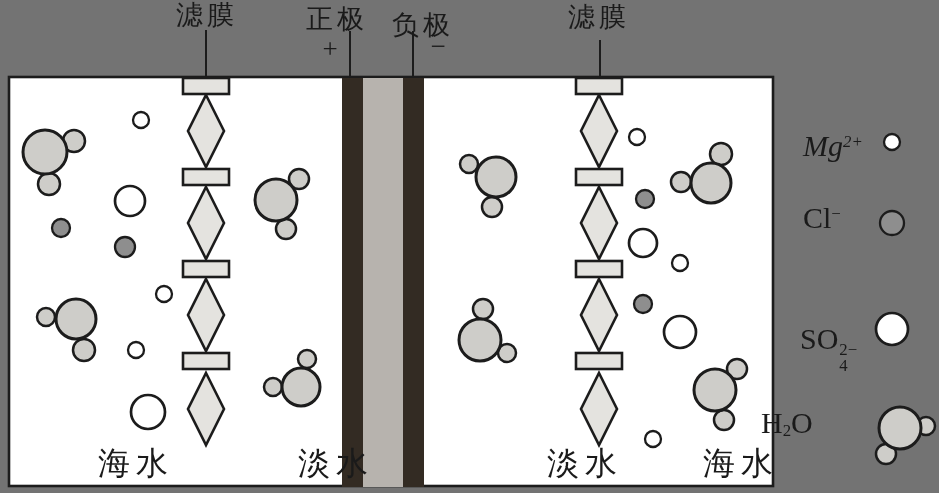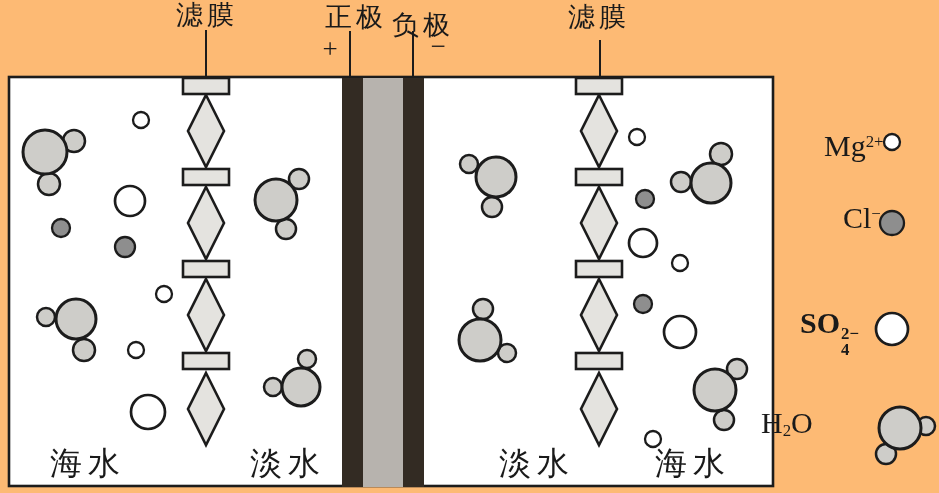--- a/index.html
+++ b/index.html
@@ -1,23 +1,23 @@
 <!DOCTYPE html>
 <html><head>
 <meta charset="utf-8">
 <style>
   html,body{margin:0;padding:0;background:#ffffff;}
-  .stage{position:relative;width:939px;height:493px;background:#fdba74;overflow:hidden;
+  .stage{position:relative;width:939px;height:493px;background:#737373;overflow:hidden;
          font-family:"Liberation Serif","DejaVu Serif",serif;color:#1a1a1a;}
   .stage svg{position:absolute;left:0;top:0;}
   .lbl{position:absolute;white-space:nowrap;line-height:1;}
   .centered{transform:translateX(-50%);}
   .toplabel{font-size:27px;letter-spacing:4px;}
   .sign{font-size:27px;}
-  .chamberlabel{font-size:32px;letter-spacing:6px;}
+  .chamberlabel{font-size:32px;letter-spacing:6px;margin-left:48px;}
   .legend-label{font-size:30px;}
   .sp{font-size:0.56em;vertical-align:0.55em;letter-spacing:0;}
   .sb{font-size:0.56em;vertical-align:-0.2em;letter-spacing:0;}
   .stack{display:inline-flex;flex-direction:column;align-items:flex-start;
          font-size:0.56em;line-height:0.95;vertical-align:-0.35em;margin-left:1px;}
 </style>
 </head>
 <body>
 
 <div class="stage">
@@ -154,30 +154,30 @@
         <g>
           <circle cx="926" cy="426" r="9" fill="#cecdc9" stroke="#1c1c1c" stroke-width="2.5"></circle>
           <circle cx="886" cy="454" r="10" fill="#cecdc9" stroke="#1c1c1c" stroke-width="2.5"></circle>
           <circle cx="900" cy="428" r="21" fill="#cecdc9" stroke="#1c1c1c" stroke-width="3"></circle>
         </g>
       </g>
   </svg>
 
   <div class="lbl toplabel centered" style="left:207px;top:2px;">滤膜</div>
   <div class="lbl toplabel centered" style="left:599px;top:4px;">滤膜</div>
-  <div class="lbl toplabel centered" style="left:356px;top:6px;font-family:Liberation Mono, monospace;">正极</div>
+  <div class="lbl toplabel centered" style="left:337px;top:6px;">正极</div>
   <div class="lbl toplabel centered" style="left:423px;top:12px;">负极</div>
   <div class="lbl sign centered" style="left:330px;top:36px;">+</div>
   <div class="lbl sign centered" style="left:438px;top:33px;">−</div>
 
   <div class="lbl chamberlabel centered" style="left:88px;top:447px;">海水</div>
   <div class="lbl chamberlabel centered" style="left:288px;top:447px;">淡水</div>
   <div class="lbl chamberlabel centered" style="left:537px;top:447px;">淡水</div>
   <div class="lbl chamberlabel centered" style="left:693px;top:447px;">海水</div>
 
-  <div class="lbl legend-label" style="left:824px;top:131px;"><span>Mg</span><span class="sp">2+</span></div>
-  <div class="lbl legend-label" style="left:803px;top:203px;margin-left:40px;"><span>Cl</span><span class="sp">−</span></div>
-  <div class="lbl legend-label" style="left:800px;top:308px;font-weight:bold;"><span>SO</span><span class="stack">
+  <div class="lbl legend-label" style="left:803px;top:131px;font-style:italic;"><span>Mg</span><span class="sp">2+</span></div>
+  <div class="lbl legend-label" style="left:803px;top:203px;"><span>Cl</span><span class="sp">−</span></div>
+  <div class="lbl legend-label" style="left:800px;top:324px;"><span>SO</span><span class="stack">
         <span>2−</span>
         <span>4</span>
       </span></div>
   <div class="lbl legend-label" style="left:761px;top:408px;"><span>H</span><span class="sb">2</span><span>O</span></div>
 </div>
 
 </body></html>

